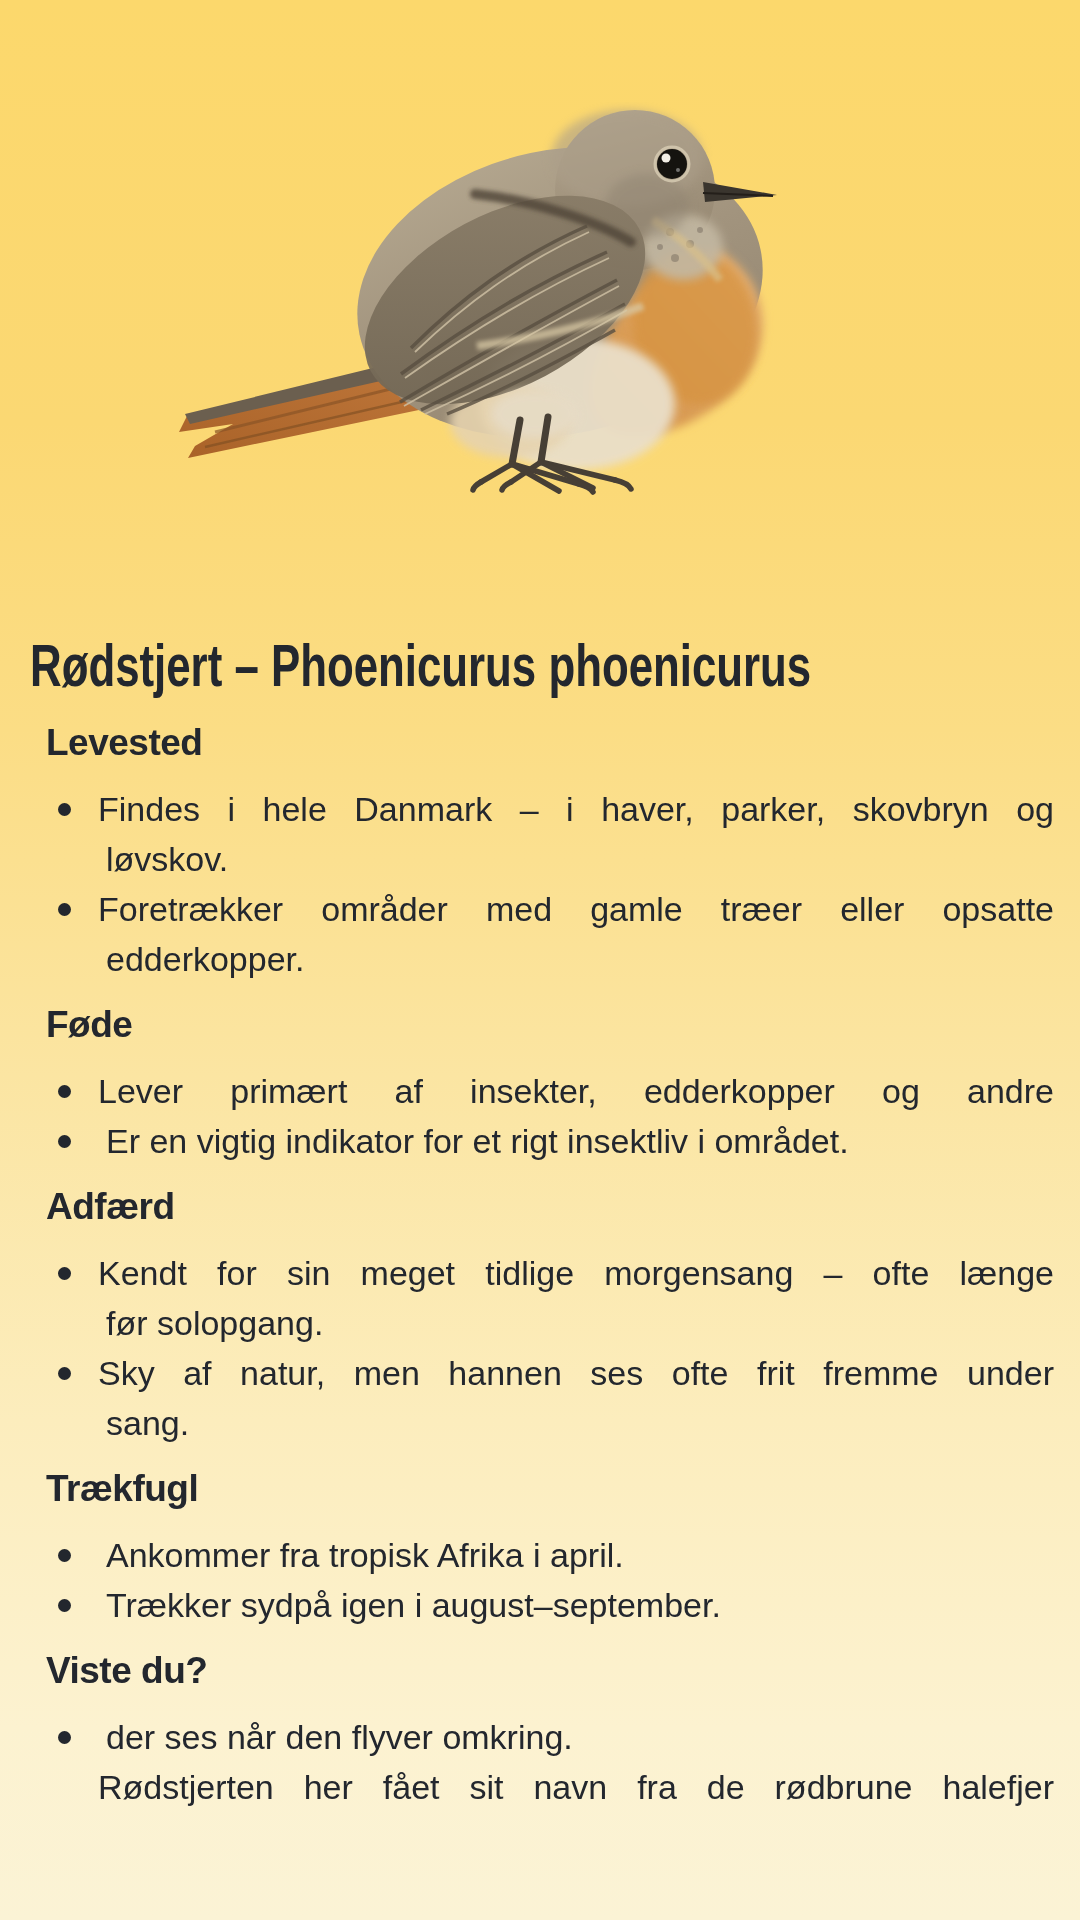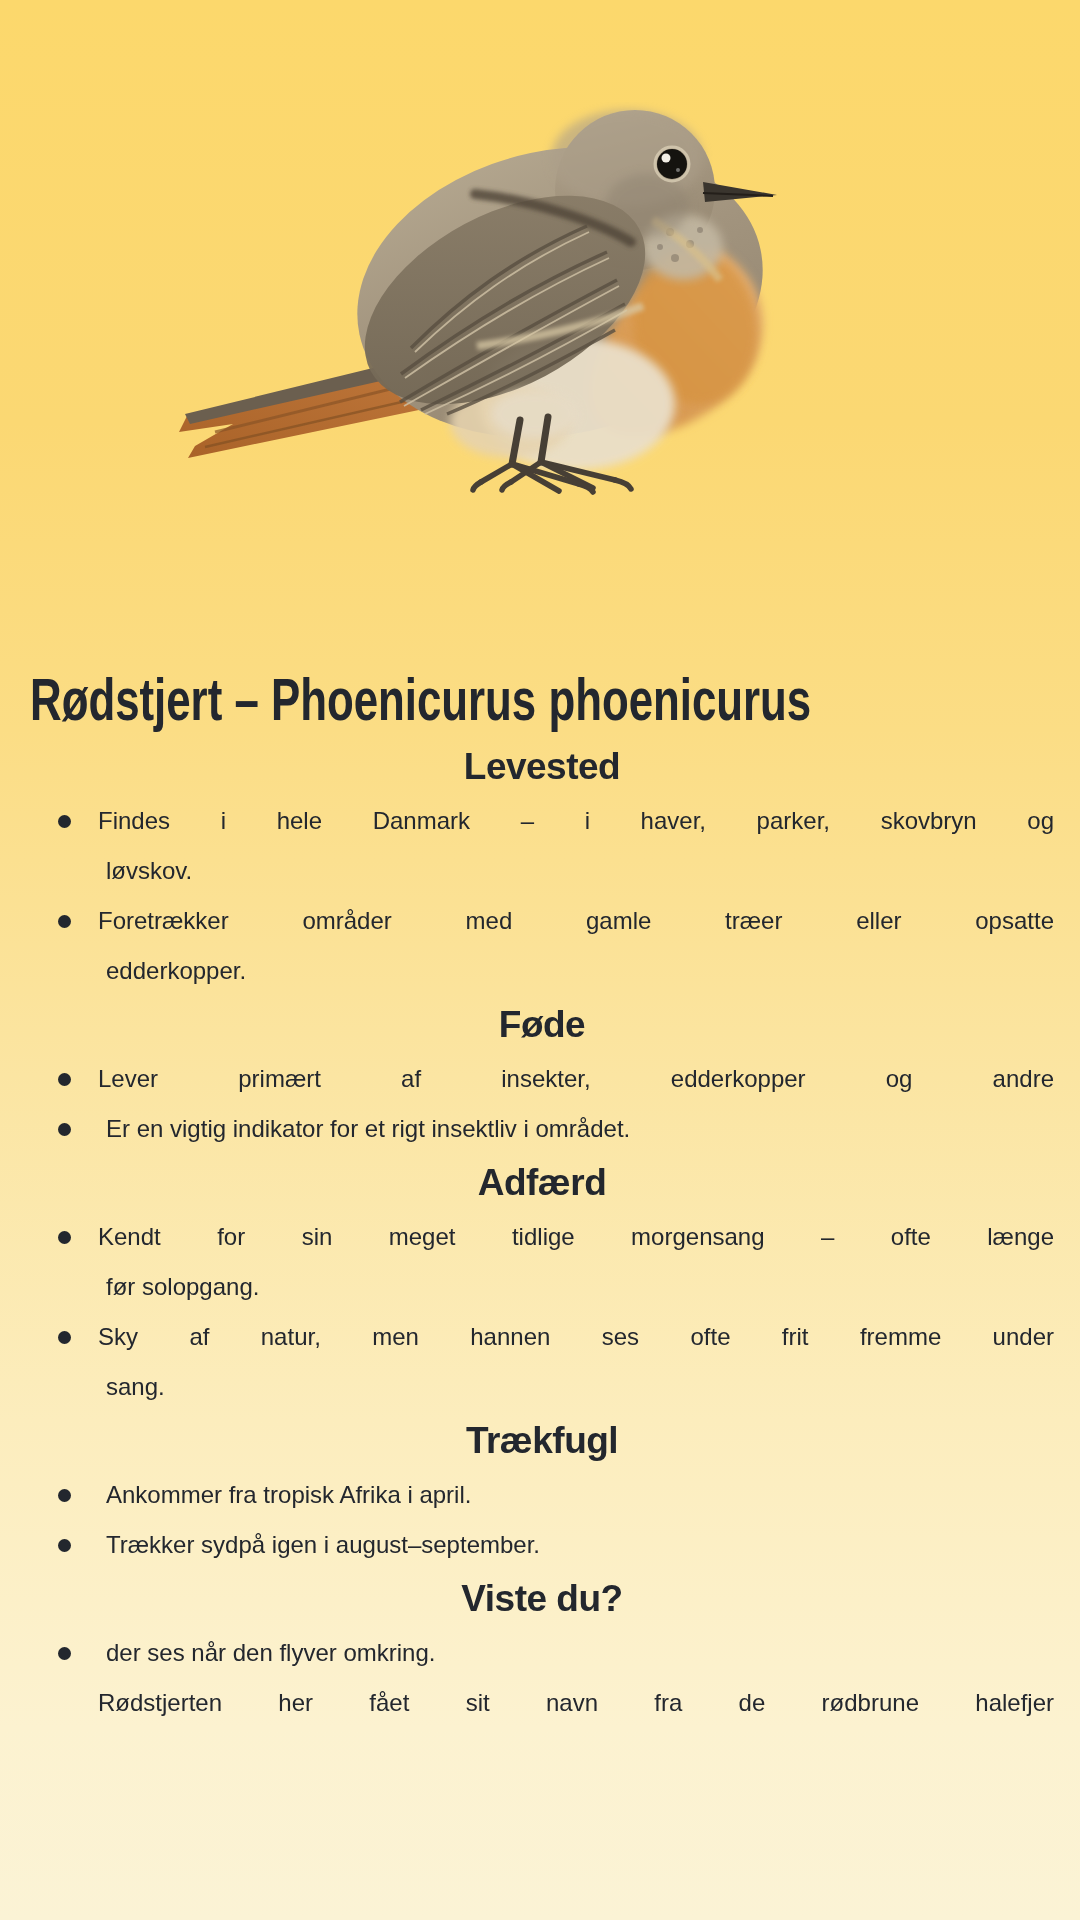--- a/index.html
+++ b/index.html
@@ -4,33 +4,33 @@
 <style>
   html,body{margin:0;padding:0;}
   body{
     width:1080px;height:1920px;
     font-family:"Liberation Sans","DejaVu Sans",sans-serif;
     color:#23272e;
     background:linear-gradient(180deg,#fcd86c 0%,#fbd873 22%,#fbdd85 38%,#fbe5a2 56%,#fcedbd 74%,#fcf2d0 90%,#fbf3d5 100%);
     overflow:hidden;position:relative;
   }
   .bird-svg{position:absolute;left:175px;top:102px;width:612px;height:402px;}
-  .content{position:absolute;left:30px;top:664px;width:1024px;}
+  .content{position:absolute;left:30px;top:630px;width:1024px;}
   h1{
     margin:0 0 6px 0;font-size:60px;font-weight:bold;line-height:72px;
     white-space:nowrap;transform:scaleX(0.73);transform-origin:left center;
     letter-spacing:0;
   }
-  h2{margin:4px;font-size:37px;font-weight:bold;line-height:50px;letter-spacing:-0.5px;text-align:center;}
+  h2{margin:16px;font-size:37px;font-weight:bold;line-height:50px;letter-spacing:-0.5px;}
   .bullet{position:relative;padding-left:68px;}
   .dot{
     position:absolute;left:28px;top:19px;width:13px;height:13px;
     border-radius:50%;background:#23272e;
   }
-  .bline{font-size:24px;line-height:50px;}
+  .bline{font-size:34px;line-height:50px;}
   .jl{text-align:justify;text-align-last:justify;}
   .ll{text-align:left;margin-left:8px;}
 </style>
 </head>
 <body>
 
 <svg class="bird-svg" viewBox="0 0 612 402" role="img" xmlns="http://www.w3.org/2000/svg" aria-label="Rødstjert (Phoenicurus phoenicurus) – fugl med gråbrun ryg, orange bryst og rustrød hale">
   <defs>
     <linearGradient id="gBody" x1="0" y1="0" x2="0.25" y2="1">
       <stop offset="0" stop-color="#b5a890"></stop>

